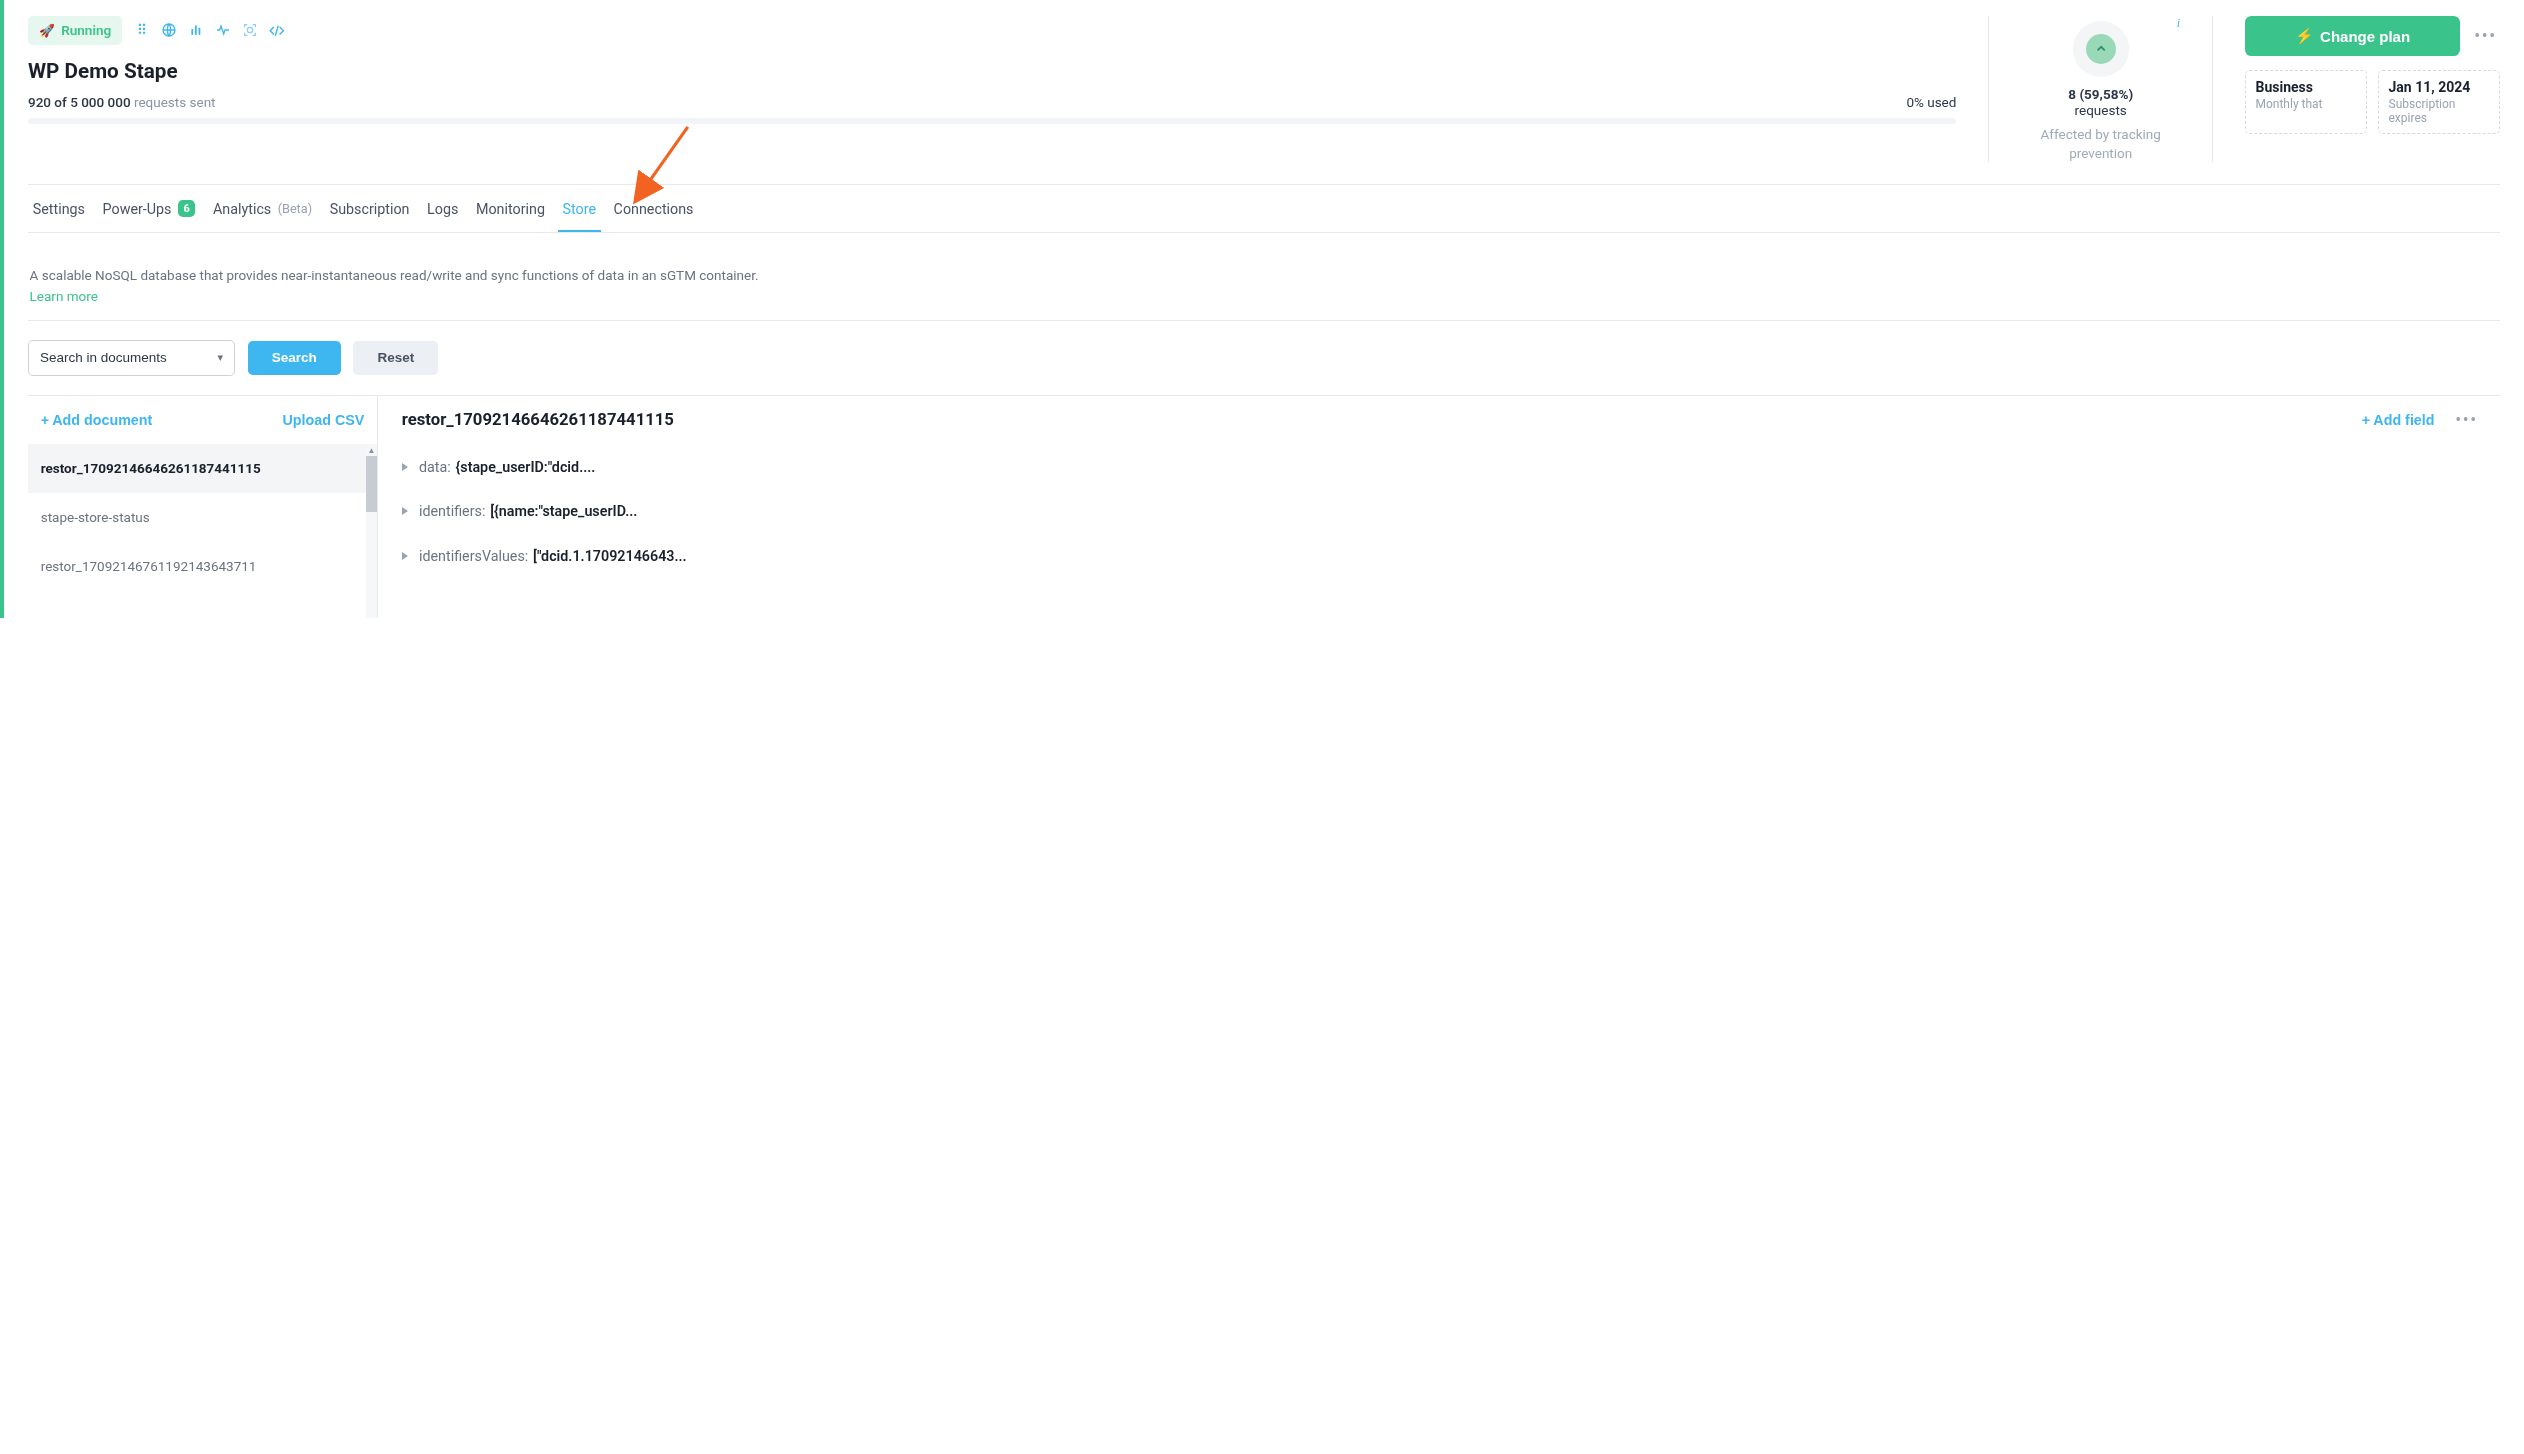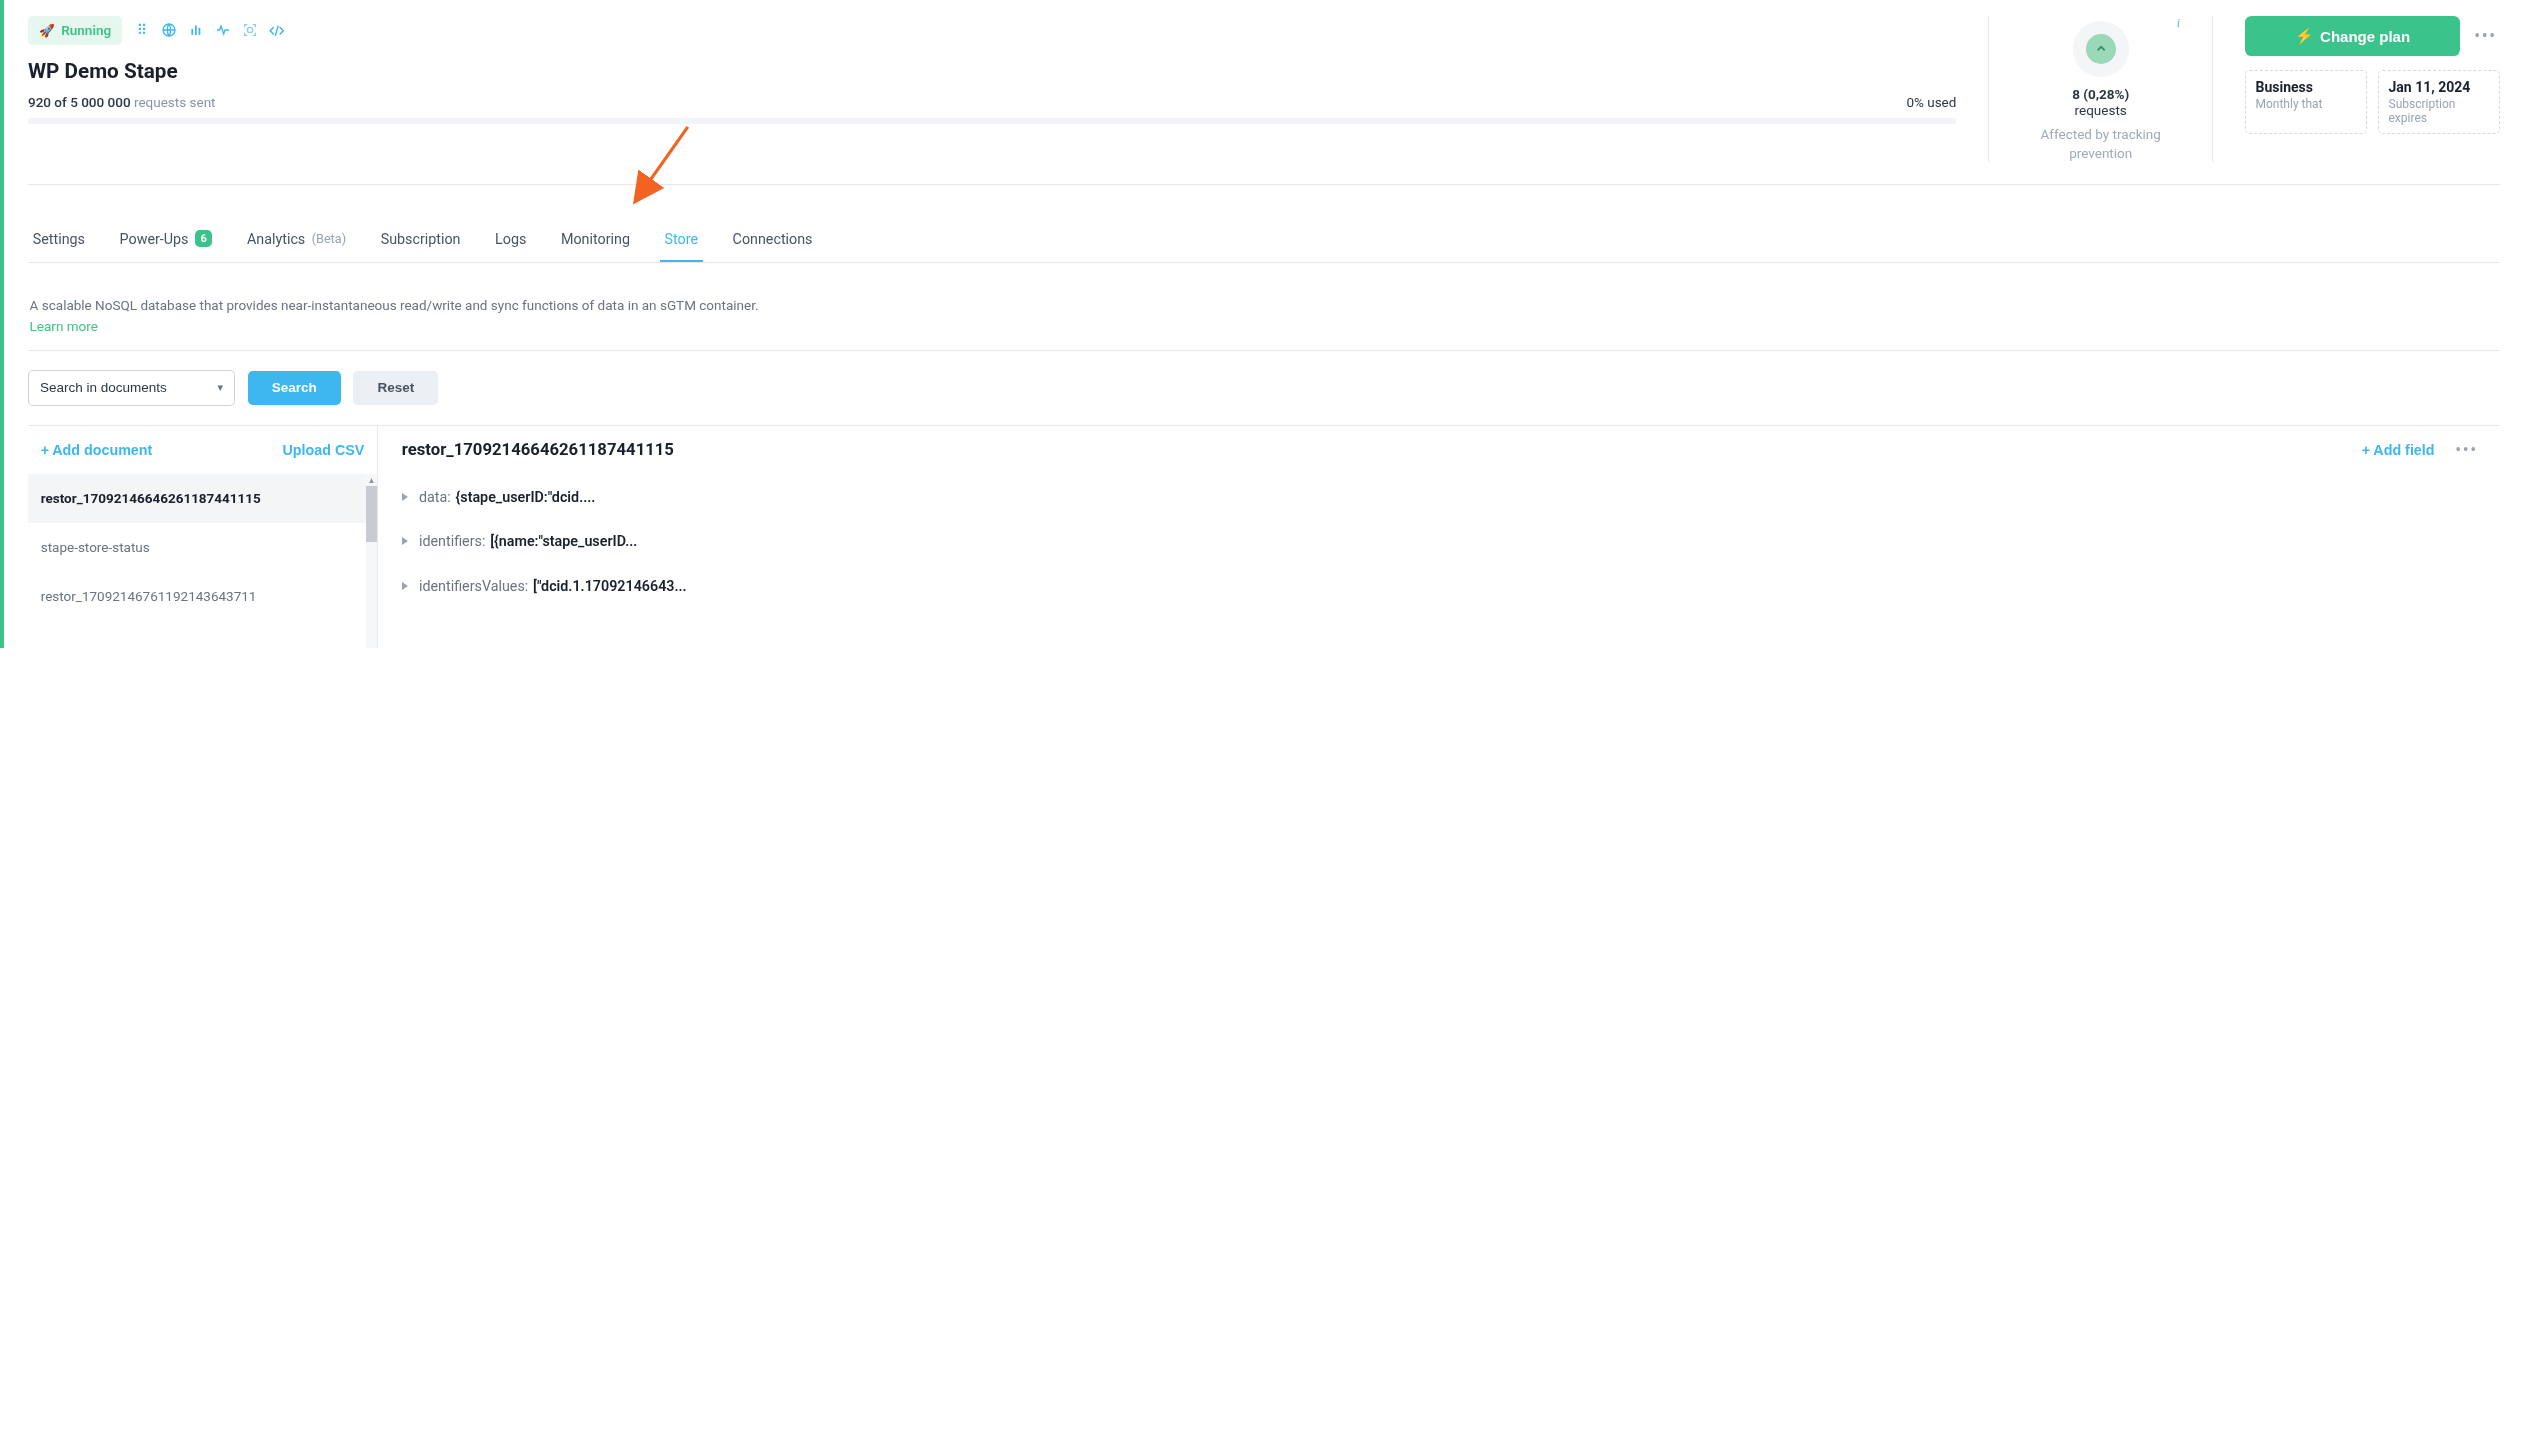--- a/index.html
+++ b/index.html
@@ -63,21 +63,21 @@
   .more-dots { color:#9aa3b2; font-size:17.5px; cursor:pointer; padding:0 3.2px; letter-spacing:1.6px;}
   .plan-cards { display:flex; gap:11px; }
   .plan-card {
     flex:1; border:0.8px dashed #d5dae2; border-radius:4.8px;
     padding:8px 9.5px;
   }
   .plan-card .pc-title { font-weight:700; font-size:14px; color:#1a202c; margin-bottom:1.6px;}
   .plan-card .pc-sub { color:#9aa3b2; font-size:12px; }
 
   .tabs-wrap { border-bottom:0.8px solid #e6e8ec; border-top:0.8px solid #e6e8ec; margin-top:22px;}
-  .tabs { display:flex; gap:25px;margin-top:30px;}
+  .tabs { display:flex; gap:8px;}
   .tab {
     padding:14.3px 4.8px; font-size:14.3px; color:#4a5364; cursor:pointer;
     display:flex; align-items:center; gap:6.4px; position:relative;
   }
   .tab.active { color:#3EB6F0; }
   .tab.active::after {
     content:""; position:absolute; left:0; right:0; bottom:-0.8px; height:2.4px;
     background:#3EB6F0;
   }
   .tab-badge {
@@ -262,21 +262,21 @@
 
     <div class="affected-block">
       <span class="info">i</span>
       <div class="circle">
         <div class="circle-inner">
           <svg viewBox="0 0 24 24" width="14.3" height="14.3" fill="none" stroke="#2f8f66" stroke-width="3">
               <path d="M6 14l6-6 6 6"></path>
             </svg>
         </div>
       </div>
-      <div class="affected-count">8 (0,28%)</div>
+      <div class="affected-count">8 (59,58%)</div>
       <div class="affected-label">requests</div>
       <div class="affected-sub">Affected by tracking prevention</div>
     </div>
 
     <div class="divider-v"></div>
 
     <div class="right-block">
       <div class="change-row">
         <button class="change-plan-btn">
           <span class="bolt">⚡</span>

